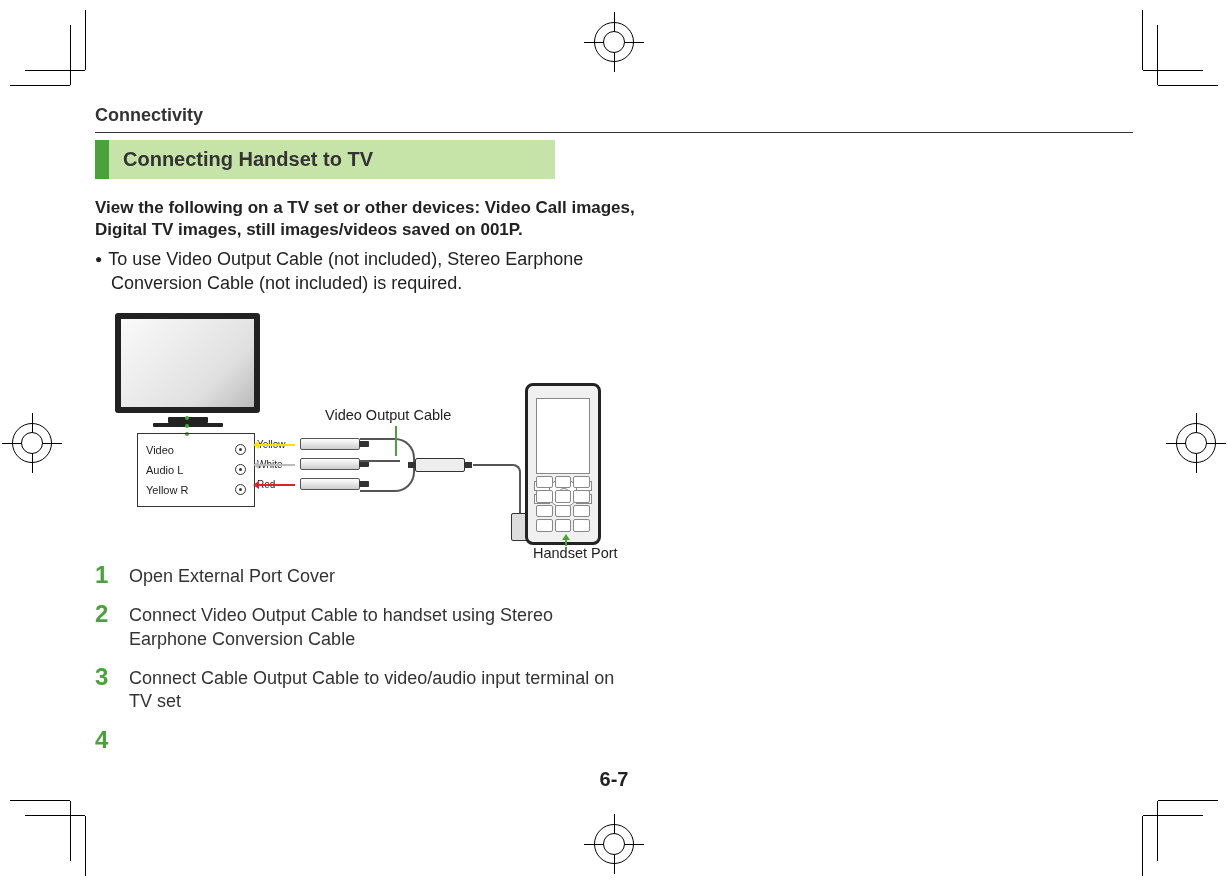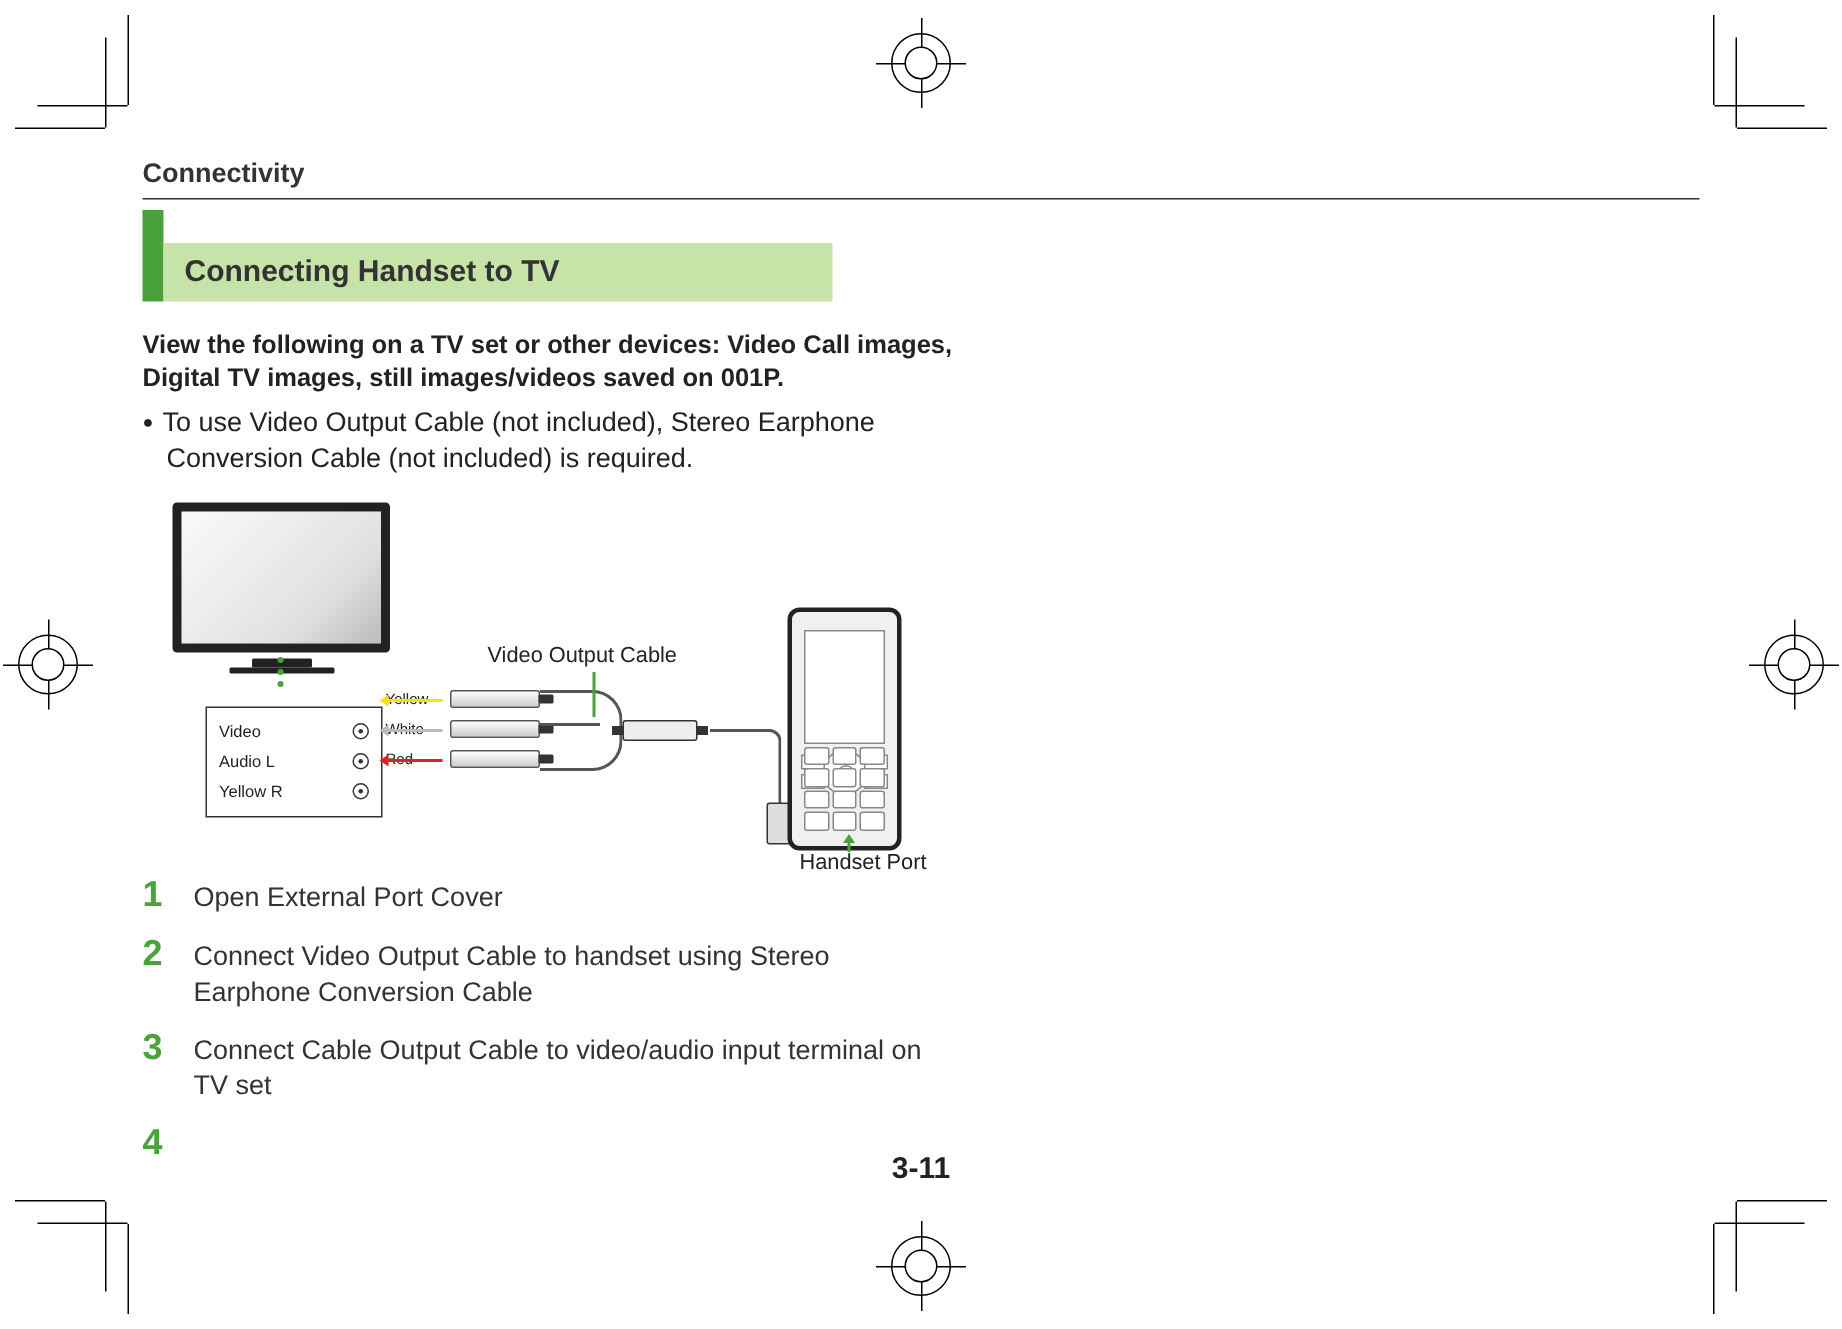--- a/index.html
+++ b/index.html
@@ -71,21 +71,20 @@
     width: 14px;
     background: #4aa33a;
   }
   .section-title .label {
     flex: 1;
     background: #c6e3a8;
     color: #333;
     font-weight: 700;
     font-size: 20px;
     padding: 8px 14px;
-    margin-top: 22px;
   }
 
   .intro {
     font-weight: 700;
     font-size: 17px;
     line-height: 1.3;
     max-width: 540px;
   }
 
   .bullet {
@@ -131,21 +130,20 @@
   }
   .tv-dots span { display:block; width:4px; height:4px; background:#4aa33a; border-radius:50%; margin-bottom:4px; }
 
   .panel {
     position:absolute;
     top: 125px; left: 32px;
     width: 118px;
     border:1px solid #333;
     padding:6px 8px 6px 8px;
     font-size:11px;
-    margin-top:16px;
   }
   .panel-row {
     display:flex; align-items:center; justify-content:space-between;
     height:20px;
   }
   .panel-row .jack {
     width:11px; height:11px; border:1px solid #333; border-radius:50%; position:relative;
   }
   .panel-row .jack::after { content:""; position:absolute; top:3px; left:3px; width:3px; height:3px; background:#333; border-radius:50%; }
 
@@ -401,14 +399,14 @@
     </div>
     <div class="step">
       <div class="step-num">3</div>
       <div class="step-text">Connect Cable Output Cable to video/audio input terminal on TV set</div>
     </div>
     <div class="step">
       <div class="step-num">4</div>
     </div>
   </div>
 
-  <div class="page-num">3-11</div>
+  <div class="page-num">6-7</div>
 </div>
 
 </body></html>

